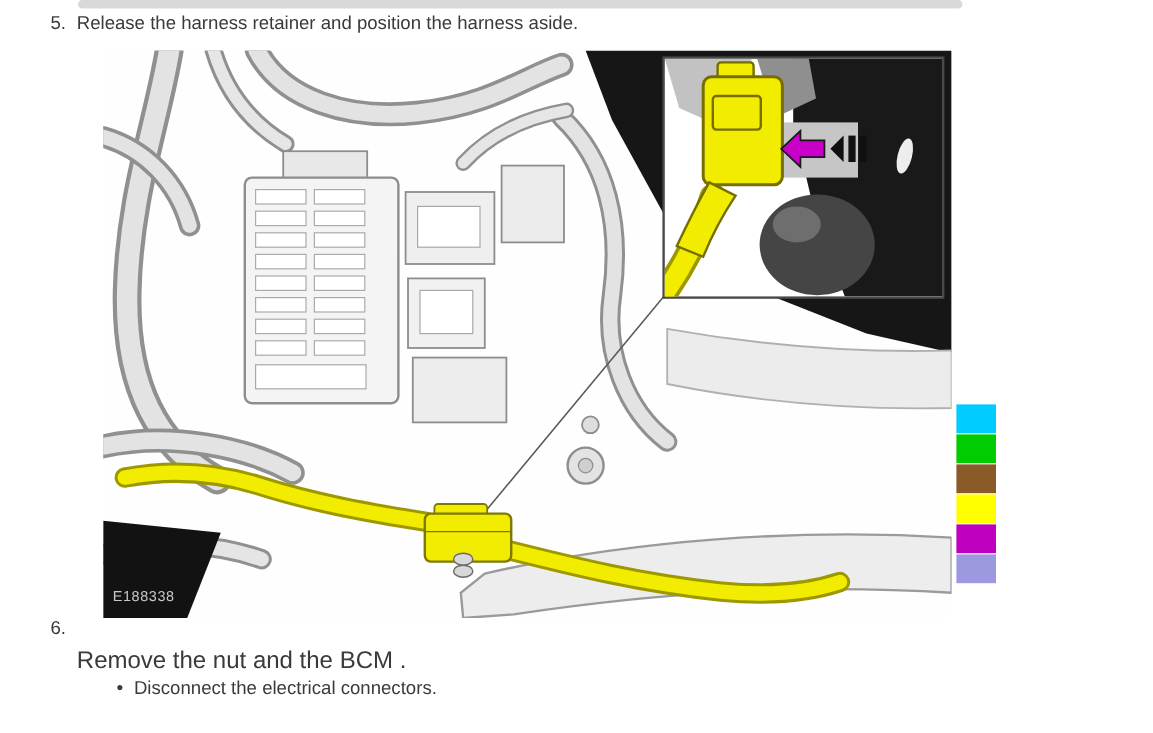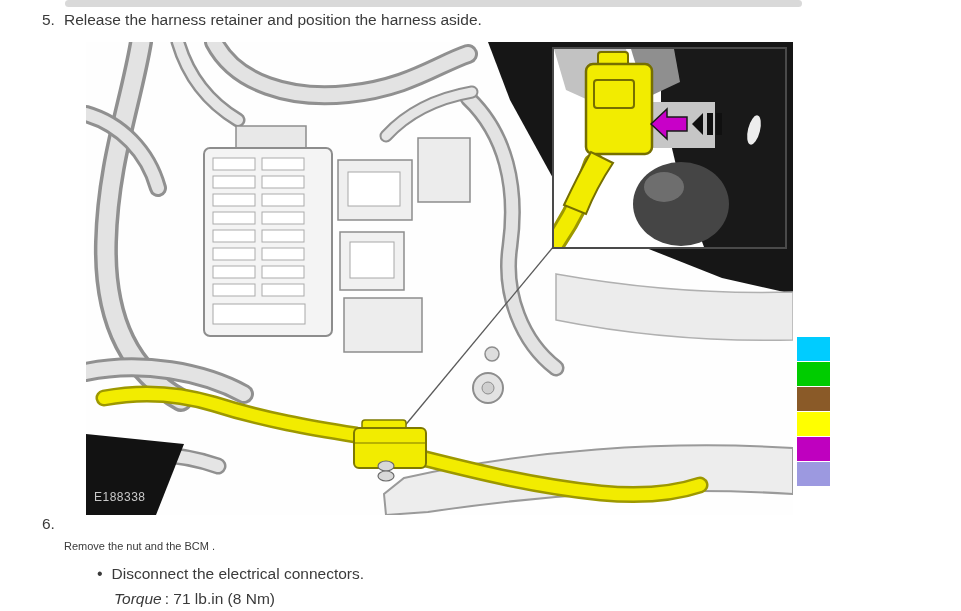--- a/index.html
+++ b/index.html
@@ -35,21 +35,21 @@
   .stroke-yellow{stroke:var(--harness-yellow);}
   .fill-magenta{fill:var(--arrow-magenta);}
 
   .legend{
     position:absolute;left:797px;top:337px;width:33px;
     display:flex;flex-direction:column;gap:1px;
   }
   .swatch{width:33px;height:24px;}
 
   .step6-num{position:absolute;left:42px;top:515px;font-size:15.5px;}
-  .step6-text{position:absolute;left:64px;top:540px;font-size:11px;}
+  .step6-text{position:absolute;left:64px;top:540px;font-size:20px;}
   .bullet-line{
     position:absolute;left:97px;top:565px;font-size:15.5px;
     display:flex;align-items:center;
   }
   .bullet-dot::before{content:"\2022";margin-right:9px;font-size:16px;}
   .torque-line{position:absolute;left:114px;top:590px;font-size:15.5px;}
   .torque-label{font-style:italic;}
   .torque-value{margin-left:3px;}
 </style>
 </head>
@@ -194,17 +194,14 @@
     </div>
 
   <div class="step6-num">6.</div>
   <div class="step6-text">Remove the nut and the BCM .</div>
 
   <div class="bullet-line">
     <span class="bullet-dot"></span>
     <span>Disconnect the electrical connectors.</span>
   </div>
 
-  <div class="torque-line">
-    <span class="torque-label">Torque</span><span class="torque-value">: 71 lb.in (8 Nm)</span>
-  </div>
 
 </div>
 
 </body></html>

